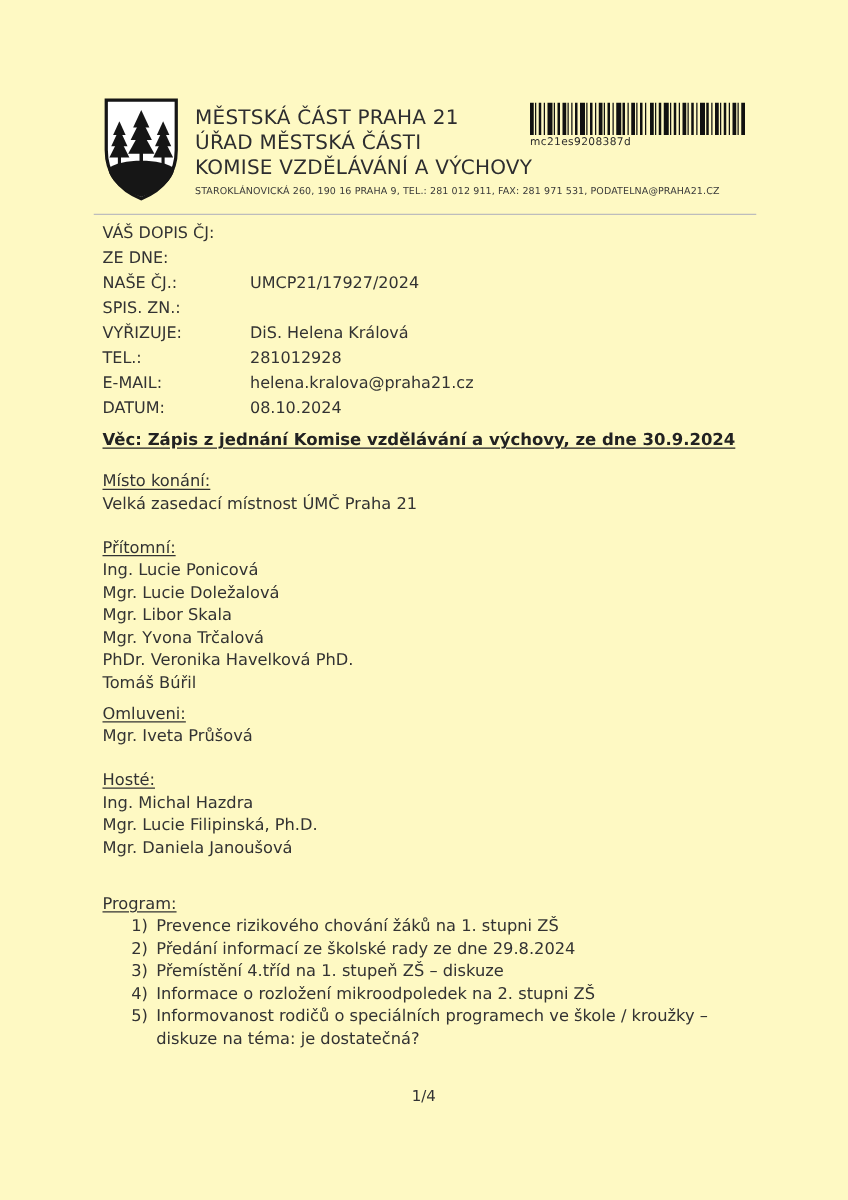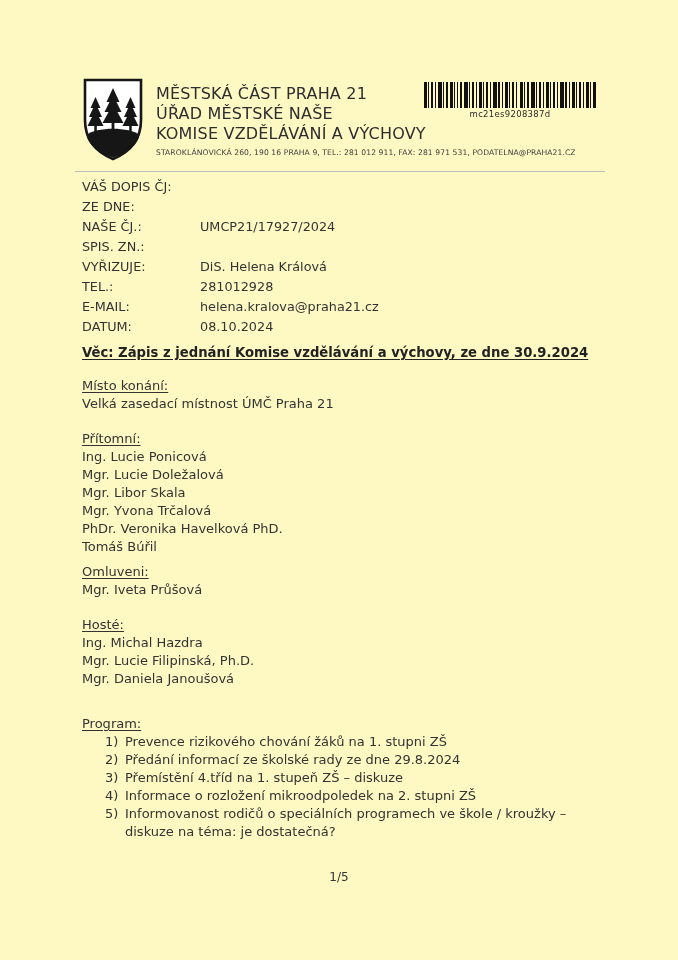--- a/index.html
+++ b/index.html
@@ -9,21 +9,21 @@
   }
 
   
   .logo { position:absolute; left:82px; top:78px; width:62px; height:84px; }
   .header-text { position:absolute; left:156px; top:84px; width:300px; }
   .org-line { font-size:16px; line-height:20px; color:#2d2d2f; letter-spacing:0.2px; white-space:nowrap; }
   .address-line { margin-top:4px; font-size:7.6px; color:#3a3a3a; letter-spacing:0.1px; white-space:nowrap; }
 
   .barcode-wrap { position:absolute; left:424px; top:82px; width:172px; }
   .barcode-svg { width:172px; height:26px; display:block; }
-  .barcode-text { font-size:8.5px; color:#2a2a2a; margin-top:1px; text-align:center; letter-spacing:0.3px; }
+  .barcode-text { font-size:8.5px; color:#2a2a2a; margin-top:1px; text-align:left; letter-spacing:0.3px; }
 
   .divider { position:absolute; left:75px; top:171px; width:530px; border-top:1px solid #bdbdbd; }
 
   
   .meta { position:absolute; left:82px; top:177px; font-size:12.8px; color:#333; }
   .meta-row { display:flex; height:20px; line-height:20px;align-items:flex-end; }
   .meta-label { width:118px; }
   .meta-value { white-space:nowrap; }
 
   
@@ -65,21 +65,21 @@
     <rect x="29.6" y="44" width="2.8" height="9" fill="#161616"></rect>
 
     <polygon points="48.5,19 43.5,30 53.5,30" fill="#161616"></polygon>
     <polygon points="48.5,25 42,39 55,39" fill="#161616"></polygon>
     <polygon points="48.5,32 40.5,48 56.5,48" fill="#161616"></polygon>
     <rect x="47.2" y="47" width="2.5" height="7" fill="#161616"></rect>
   </svg>
 
   <div class="header-text">
     <div class="org-line">MĚSTSKÁ ČÁST PRAHA 21</div>
-    <div class="org-line">ÚŘAD MĚSTSKÉ NAŠE</div>
+    <div class="org-line">ÚŘAD MĚSTSKÁ ČÁSTI</div>
     <div class="org-line">KOMISE VZDĚLÁVÁNÍ A VÝCHOVY</div>
     <div class="address-line">STAROKLÁNOVICKÁ 260, 190 16 PRAHA 9, TEL.: 281 012 911, FAX: 281 971 531, PODATELNA@PRAHA21.CZ</div>
   </div>
 
   <div class="barcode-wrap">
     <svg class="barcode-svg" viewBox="0 0 172 26" preserveAspectRatio="none" aria-hidden="true">
       <g fill="#111">
         <rect x="0" width="3" height="26"></rect>
           <rect x="4" width="1" height="26"></rect>
           <rect x="7" width="2" height="26"></rect>
@@ -215,15 +215,15 @@
     <div class="p-item">
       <span class="p-num">4)</span>
       <span class="p-text">Informace o rozložení mikroodpoledek na 2. stupni ZŠ</span>
     </div>
     <div class="p-item">
       <span class="p-num">5)</span>
       <span class="p-text">Informovanost rodičů o speciálních programech ve škole / kroužky – diskuze na téma: je dostatečná?</span>
     </div>
   </div>
 
-  <div class="pagenum">1/5</div>
+  <div class="pagenum">1/4</div>
 
 </div>
 
 </body></html>

